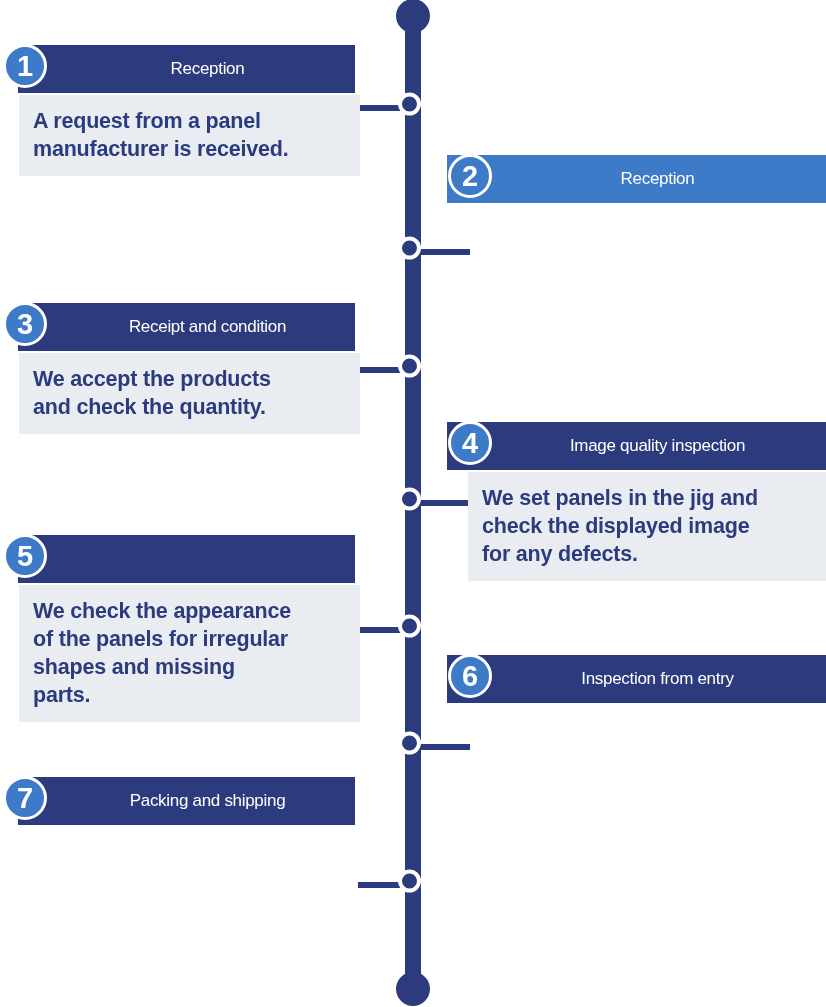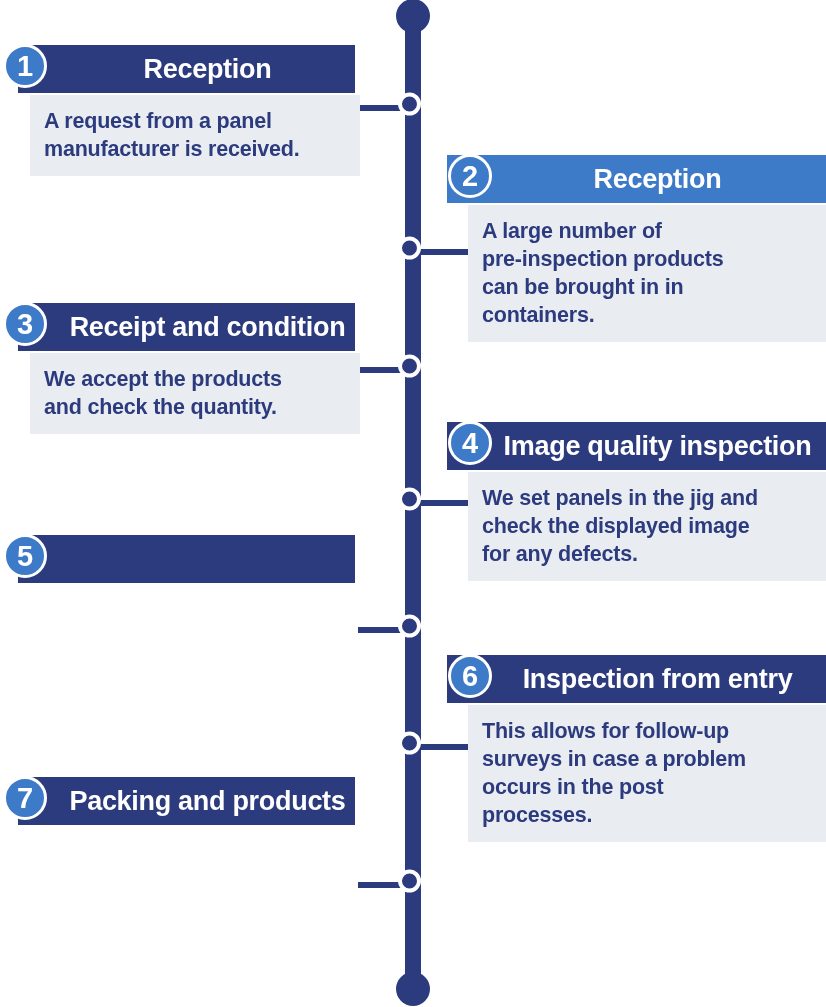--- a/index.html
+++ b/index.html
@@ -59,22 +59,22 @@
     position:relative;
     height:48px;
     background:var(--navy);
     display:flex;align-items:center;justify-content:center;
     padding-left:42px;
   }
   .step.left .step-header{margin-right:5px;} 
   .step-header.accent{background:var(--accent);}
   .step-title{
     color:#fff;
-    font-size:27px;
-    font-weight:bold;
+    font-size:17px;
+    font-weight:normal;
     letter-spacing:-0.3px;
     white-space:nowrap;
   }
   .num-badge{
     position:absolute;
     width:44px;height:44px;
     border-radius:50%;
     background:var(--accent);
     border:3px solid var(--white);
     color:#fff;
@@ -90,21 +90,21 @@
     margin-top:2px;
     background:var(--body-bg);
     color:var(--navy);
     font-size:21.5px;
     font-weight:bold;
     line-height:28px;
     letter-spacing:-0.2px;
     padding:12px 14px 13px 14px;
     white-space:pre-line;
   }
-  .step.left .step-body{margin-left:12px;}   
+  .step.left .step-body{margin-left:1px;}   
   .step.right .step-body{margin-left:21px;} 
 
   
   .step-1{top:45px;}
   .step-2{top:155px;}
   .step-3{top:303px;}
   .step-4{top:422px;}
   .step-5{top:535px;}
   .step-6{top:655px;}
   .step-7{top:777px;}
@@ -141,24 +141,20 @@
     </div>
     <div class="step-body">A request from a panel
 manufacturer is received.</div>
   </div>
 
   <div class="step right step-2">
     <div class="step-header accent">
       <span class="num-badge">2</span>
       <span class="step-title">Reception</span>
     </div>
-    <div class="step-body">A large number of
-pre-inspection products
-can be brought in in
-containers.</div>
   </div>
 
   <div class="step left step-3">
     <div class="step-header">
       <span class="num-badge">3</span>
       <span class="step-title">Receipt and condition</span>
     </div>
     <div class="step-body">We accept the products
 and check the quantity.</div>
   </div>
@@ -170,33 +166,33 @@
     </div>
     <div class="step-body">We set panels in the jig and
 check the displayed image
 for any defects.</div>
   </div>
 
   <div class="step left step-5">
     <div class="step-header">
       <span class="num-badge">5</span>
     </div>
+    <div class="step-body">We check the appearance
+of the panels for irregular
+shapes and missing
+parts.</div>
   </div>
 
   <div class="step right step-6">
     <div class="step-header">
       <span class="num-badge">6</span>
       <span class="step-title">Inspection from entry</span>
     </div>
-    <div class="step-body">This allows for follow-up
-surveys in case a problem
-occurs in the post
-processes.</div>
   </div>
 
   <div class="step left step-7">
     <div class="step-header">
       <span class="num-badge">7</span>
-      <span class="step-title">Packing and products</span>
+      <span class="step-title">Packing and shipping</span>
     </div>
   </div>
 
 </div>
 
 </body></html>

